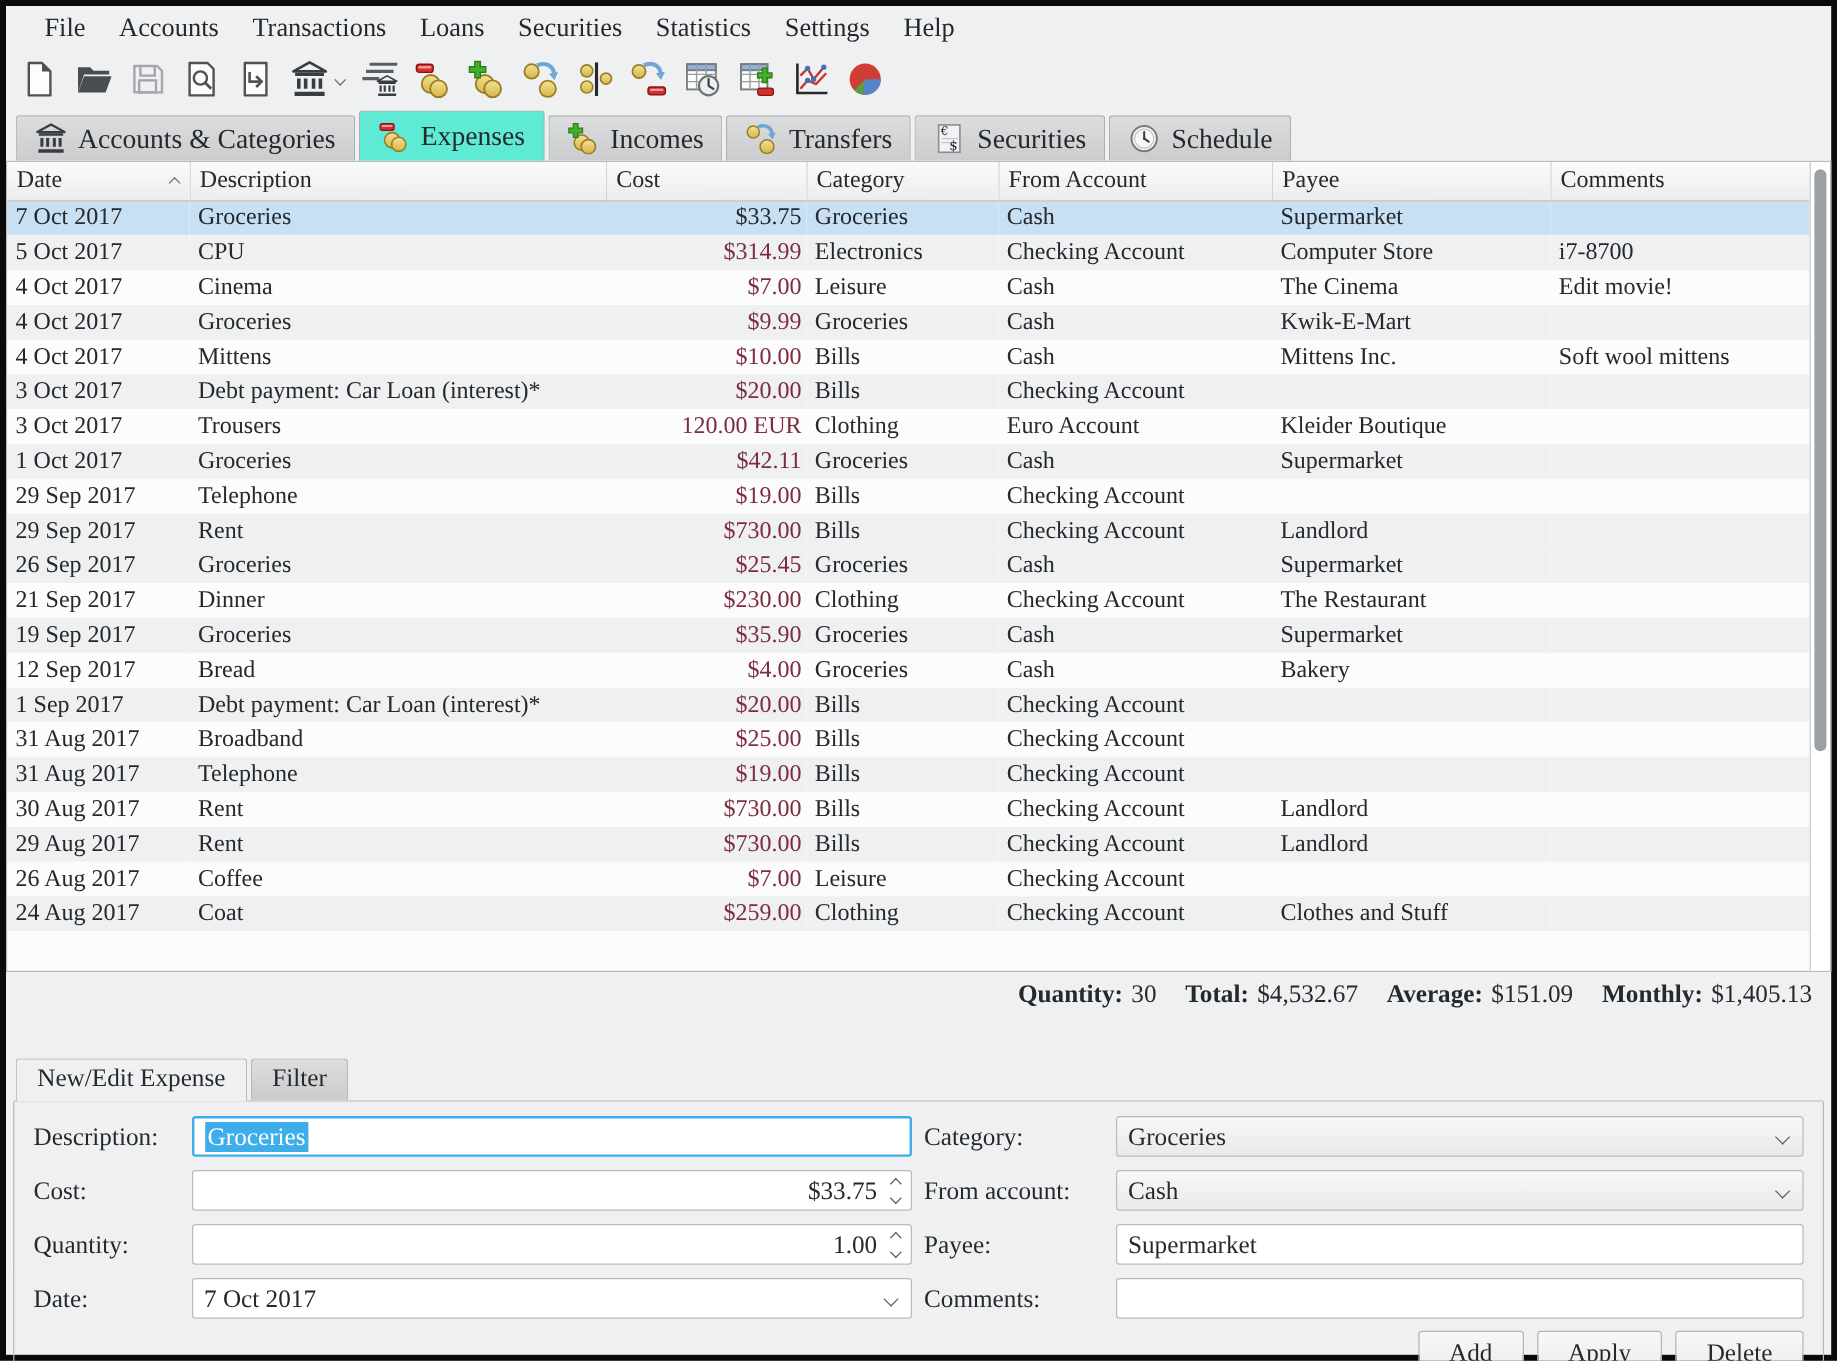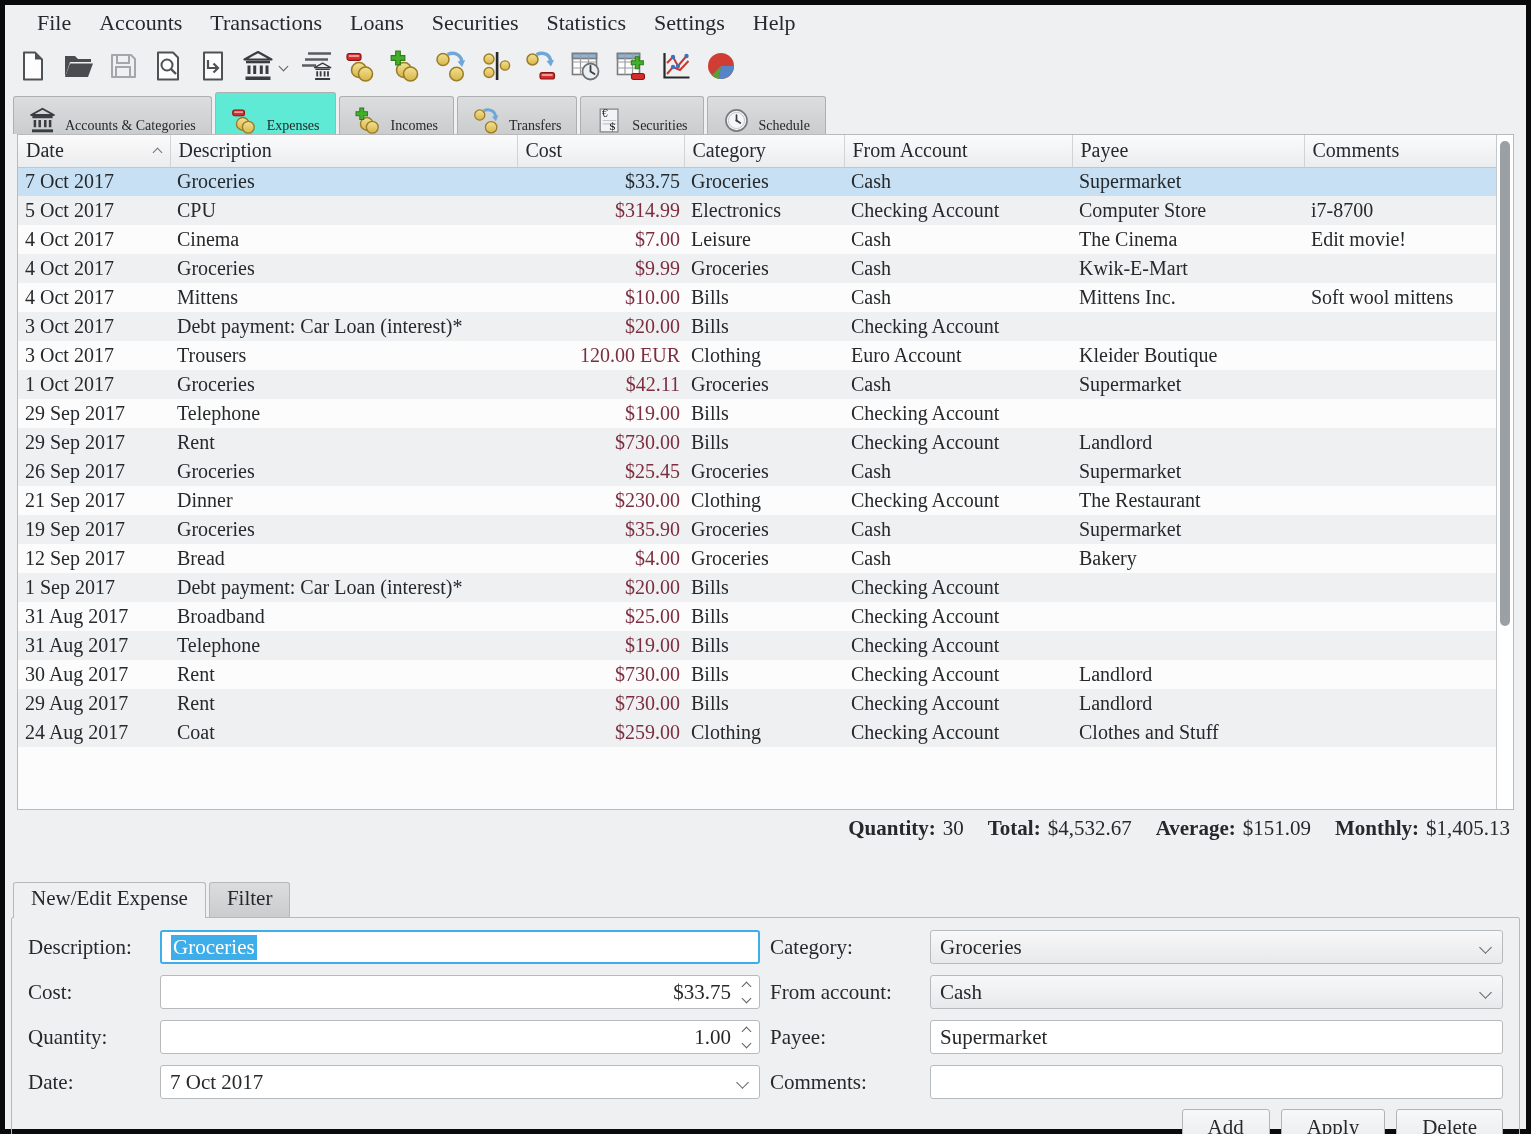--- a/index.html
+++ b/index.html
@@ -17,27 +17,27 @@
   .icon{width:32px;height:32px;display:block;}
   .tab .icon{width:27px;height:27px;}
 
   
   .chev{width:9px;height:9px;border-right:1.7px solid #5c6063;border-bottom:1.7px solid #5c6063;transform:rotate(45deg);display:inline-block;flex:0 0 auto;}
   .chev.up{transform:rotate(225deg);}
   .chev.tiny{width:7px;height:7px;border-width:1.4px;}
 
   
   .tabbar{display:flex;align-items:flex-end;height:43px;padding-left:8px;flex:0 0 auto;}
-  .tab{display:flex;align-items:flex-end;gap:9px;height:38px;padding:0 15px;font-size:14px;
+  .tab{display:flex;align-items:center;gap:9px;height:38px;padding:0 15px;font-size:23px;
        background:linear-gradient(#dcddde,#cbcccd);border:1px solid #aeafb1;border-bottom:none;
        margin-right:3px;border-radius:3px 3px 0 0;white-space:nowrap;}
   .tab.active{background:#5eead4;height:42px;}
 
   
-  .table-wrap{flex:0 0 676px;margin:0 12px;border:1px solid #b9babc;background:#fcfcfc;display:flex;overflow:hidden;}
+  .table-wrap{flex:0 0 676px;margin:0 0;border:1px solid #b9babc;background:#fcfcfc;display:flex;overflow:hidden;}
   table{border-collapse:collapse;table-layout:fixed;flex:1;font-size:20px;align-self:flex-start;width:calc(100% - 17px);}
   th{height:32px;background:linear-gradient(#fbfbfc,#ebeced);border-bottom:1px solid #c4c5c7;border-right:1px solid #d2d3d5;
      font-weight:normal;text-align:left;padding:0 8px;position:relative;white-space:nowrap;overflow:hidden;}
   th:last-child{border-right:none;}
   th .sort{position:absolute;right:9px;top:14px;border-color:#6f7275;}
   td{height:29px;padding:0 7px;overflow:hidden;white-space:nowrap;background:#fcfcfc;}
   tr.alt td{background:#eff0f1;}
   tr.selected td{background:#c7e0f4;}
   td.cost{text-align:right;color:#7c2d3f;padding-right:4px;}
   tr.selected td.cost{color:#26292c;}
@@ -511,20 +511,29 @@
           </tr>
           <tr class="alt">
             <td>29 Aug 2017</td>
             <td>Rent</td>
             <td class="cost">$730.00</td>
             <td>Bills</td>
             <td>Checking Account</td>
             <td>Landlord</td>
             <td></td>
           </tr>
+          <tr>
+            <td>26 Aug 2017</td>
+            <td>Coffee</td>
+            <td class="cost">$7.00</td>
+            <td>Leisure</td>
+            <td>Checking Account</td>
+            <td></td>
+            <td></td>
+          </tr>
           <tr class="alt">
             <td>24 Aug 2017</td>
             <td>Coat</td>
             <td class="cost">$259.00</td>
             <td>Clothing</td>
             <td>Checking Account</td>
             <td>Clothes and Stuff</td>
             <td></td>
           </tr>
         </tbody>

